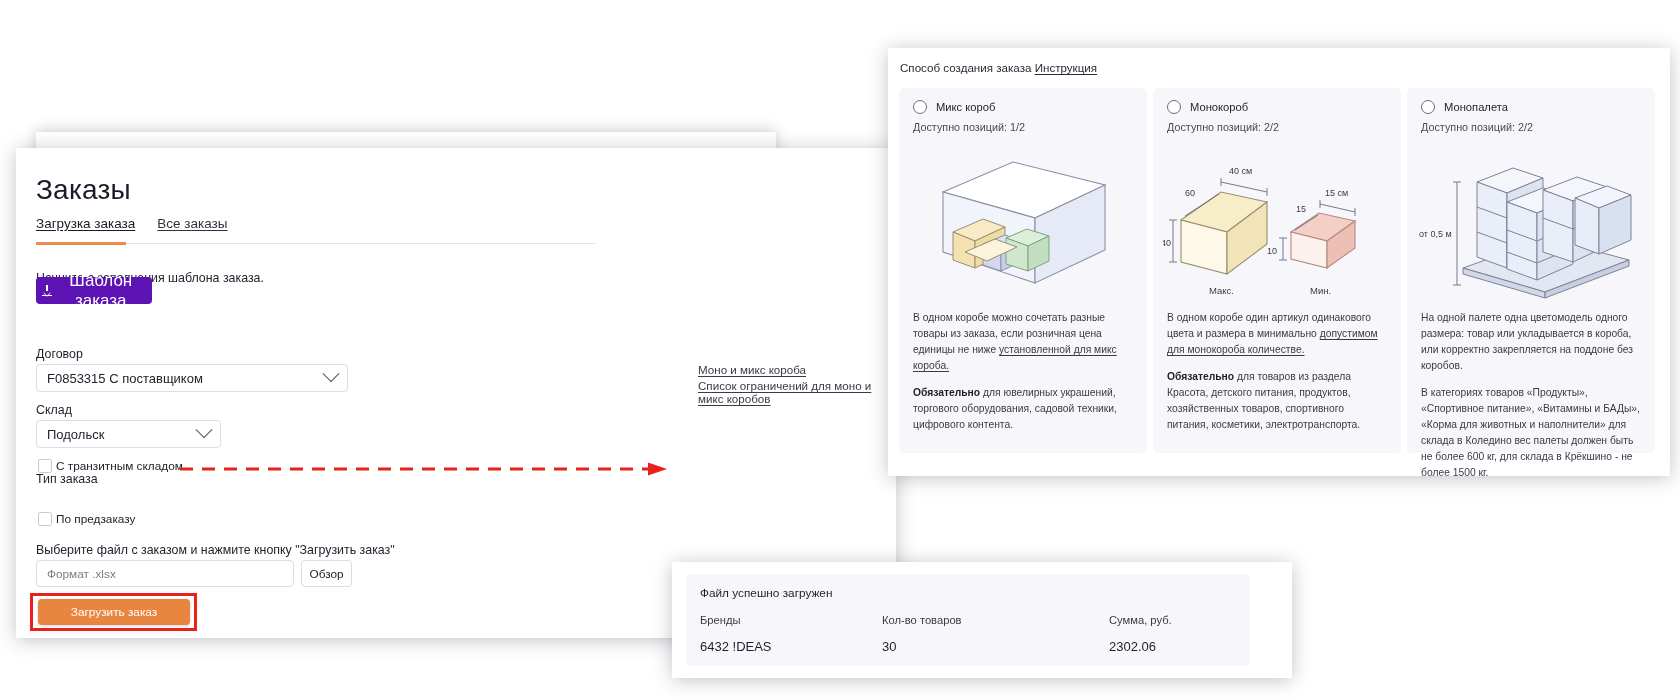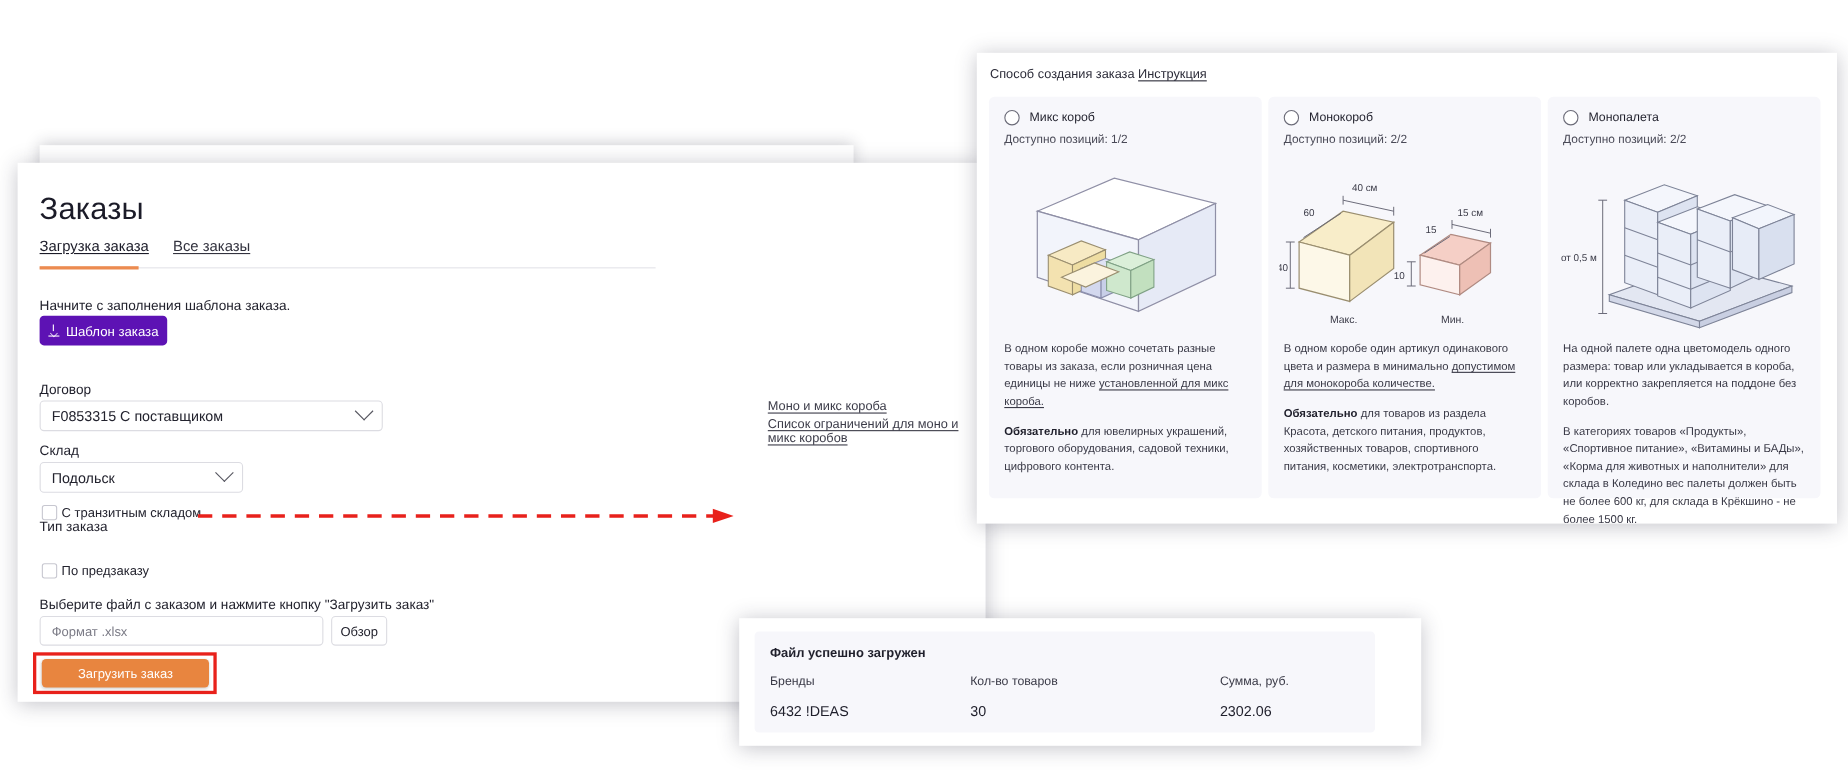--- a/index.html
+++ b/index.html
@@ -22,22 +22,22 @@
   .page-title{position:absolute;left:20px;top:26px;font-size:28px;color:#1b1b28;letter-spacing:.2px;}
   .tabs{position:absolute;left:20px;top:68px;display:flex;gap:22px;align-items:flex-end;}
   .tab{font-size:13.5px;color:#33333f;text-decoration:underline;text-underline-offset:2px;padding-bottom:9px;cursor:pointer;}
   .tab.active{color:#1b1b28;}
   .tabs-underline{position:absolute;left:20px;top:95px;width:560px;height:1px;background:#e3e3e8;}
   .tabs-active-underline{position:absolute;left:20px;top:94px;width:90px;height:2.5px;background:#ec8b50;}
 
   .hint{position:absolute;font-size:12.4px;color:#23232e;}
   #hint-template{left:20px;top:123px;}
 
-  .btn-template{position:absolute;left:20px;top:139px;width:116px;height:27px;background:#5d12b4;color:#fff;border:none;border-radius:4px;
-    font-size:12px;font-family:inherit;display:flex;align-items:center;justify-content:center;gap:6px;cursor:pointer;}
+  .btn-template{position:absolute;left:20px;top:129px;width:116px;height:27px;background:#5d12b4;color:#fff;border:none;border-radius:4px;
+    font-size:17px;font-family:inherit;display:flex;align-items:center;justify-content:center;gap:6px;cursor:pointer;}
   .dl-ico{display:inline-block;width:10px;height:11px;position:relative;}
   .dl-ico:before{content:"";position:absolute;left:4px;top:0;width:1.5px;height:6px;background:#fff;}
   .dl-ico:after{content:"";position:absolute;left:1px;top:4px;width:7px;height:7px;border-right:1.5px solid #fff;border-bottom:1.5px solid #fff;transform:rotate(45deg) scale(.62);transform-origin:center;}
   .dl-base{position:absolute;left:0;bottom:0;width:10px;height:1.5px;background:#fff;}
 
   .field-label{position:absolute;font-size:12.4px;color:#1f1f2b;}
   .select{position:absolute;border:1px solid #dcdce2;border-radius:4px;background:#fff;display:flex;align-items:center;
     padding:0 10px;font-size:13px;color:#23232e;cursor:pointer;box-sizing:border-box;}
   .select .val{flex:1;}
   .chev{width:11px;height:11px;border-right:1.6px solid #55555f;border-bottom:1.6px solid #55555f;transform:rotate(45deg) translate(-3px,-3px);}
@@ -84,21 +84,21 @@
 
   .figure{position:absolute;left:10px;top:52px;width:228px;height:160px;}
   .card-body{position:absolute;left:14px;top:222px;width:220px;font-size:10.3px;line-height:1.55;color:#3a3a47;}
   .card-body p{margin:0 0 11px 0;}
   .card-body b{color:#1f1f2b;font-weight:bold;}
   .card-body .u{text-decoration:underline;text-underline-offset:2px;color:#3a3a47;cursor:pointer;}
 
   
   #result-panel{left:672px;top:562px;width:620px;height:116px;background:#fff;}
   #result-inner{position:absolute;left:14px;top:12px;width:564px;height:92px;background:#f7f7fb;border-radius:4px;}
-  #result-title{position:absolute;left:14px;top:12px;font-size:11.8px;color:#1f1f2b;font-weight:bold;}
+  #result-title{position:absolute;left:14px;top:12px;font-size:11.8px;color:#1f1f2b;font-weight:normal;}
   .res-col{position:absolute;top:40px;}
   .res-h{font-size:11.2px;color:#3a3a47;margin-bottom:13px;}
   .res-v{font-size:13px;color:#1f1f2b;}
   #res-c1{left:14px;}
   #res-c2{left:196px;}
   #res-c3{left:392px;margin-left:31px;}
 
   
   #arrow{position:absolute;left:180px;top:462px;width:487px;height:14px;}
 

